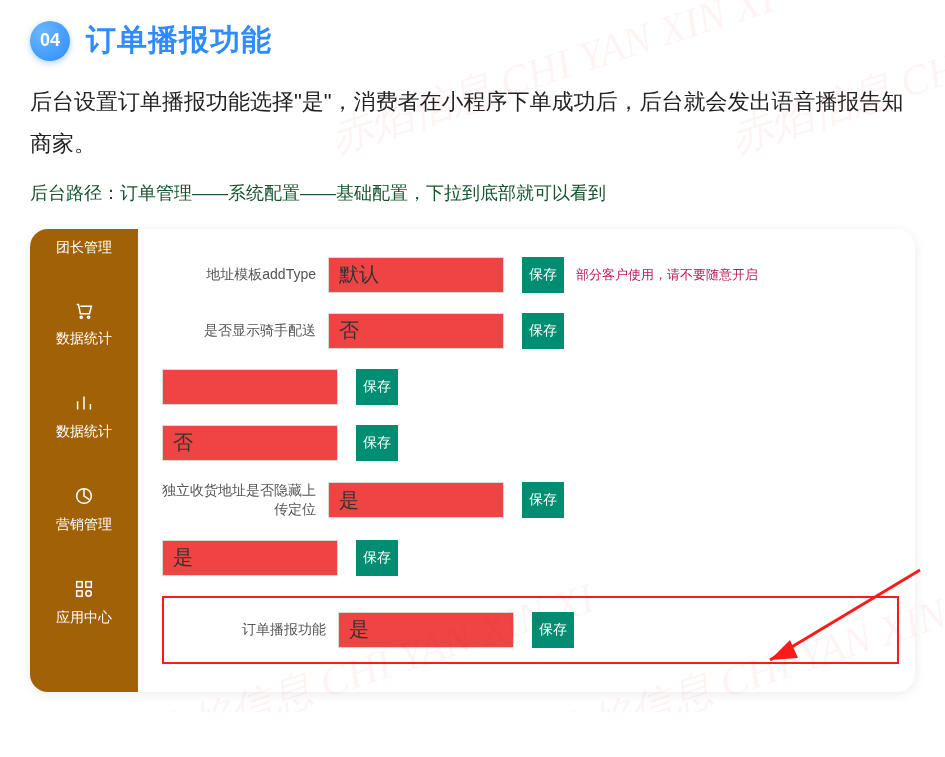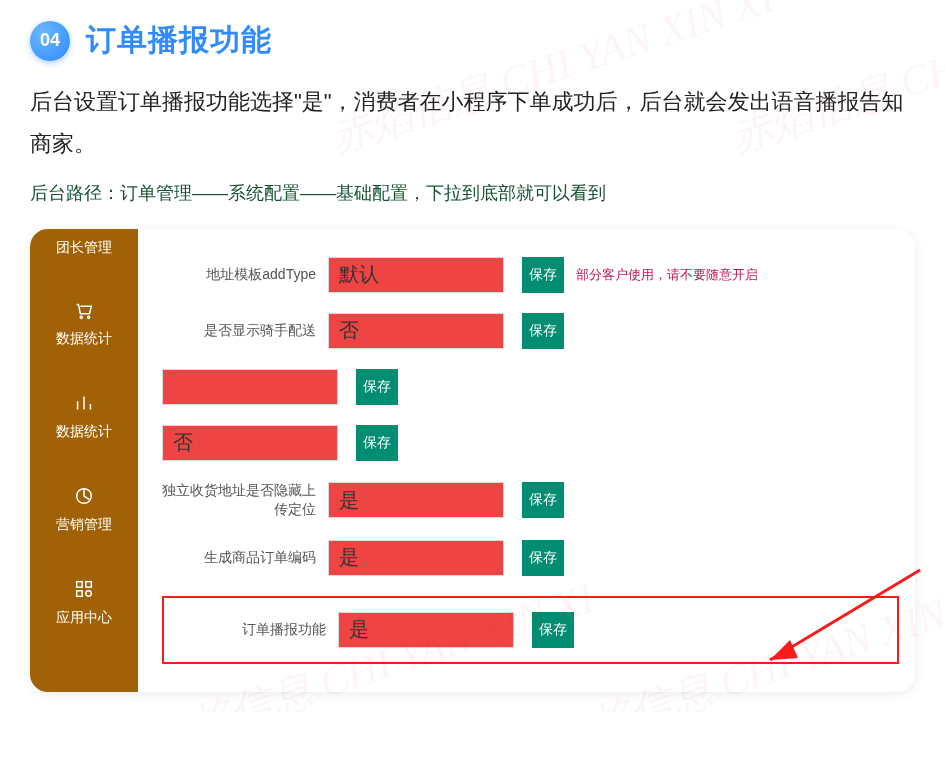--- a/index.html
+++ b/index.html
@@ -239,21 +239,20 @@
       <button class="row-btn">保存</button>
     </div>
 
     <div class="row">
       <div class="row-label">独立收货地址是否隐藏上传定位</div>
       <input class="row-input" value="是" style="">
       <button class="row-btn">保存</button>
     </div>
 
     <div class="row">
-      <div class="row-label">生成商品订单编码</div>
       <input class="row-input" value="是" style="">
       <button class="row-btn">保存</button>
     </div>
 
     <div class="highlight-box">
       <div class="row">
         <div class="row-label">订单播报功能</div>
         <input class="row-input" value="是" style="">
         <button class="row-btn">保存</button>
       </div>

